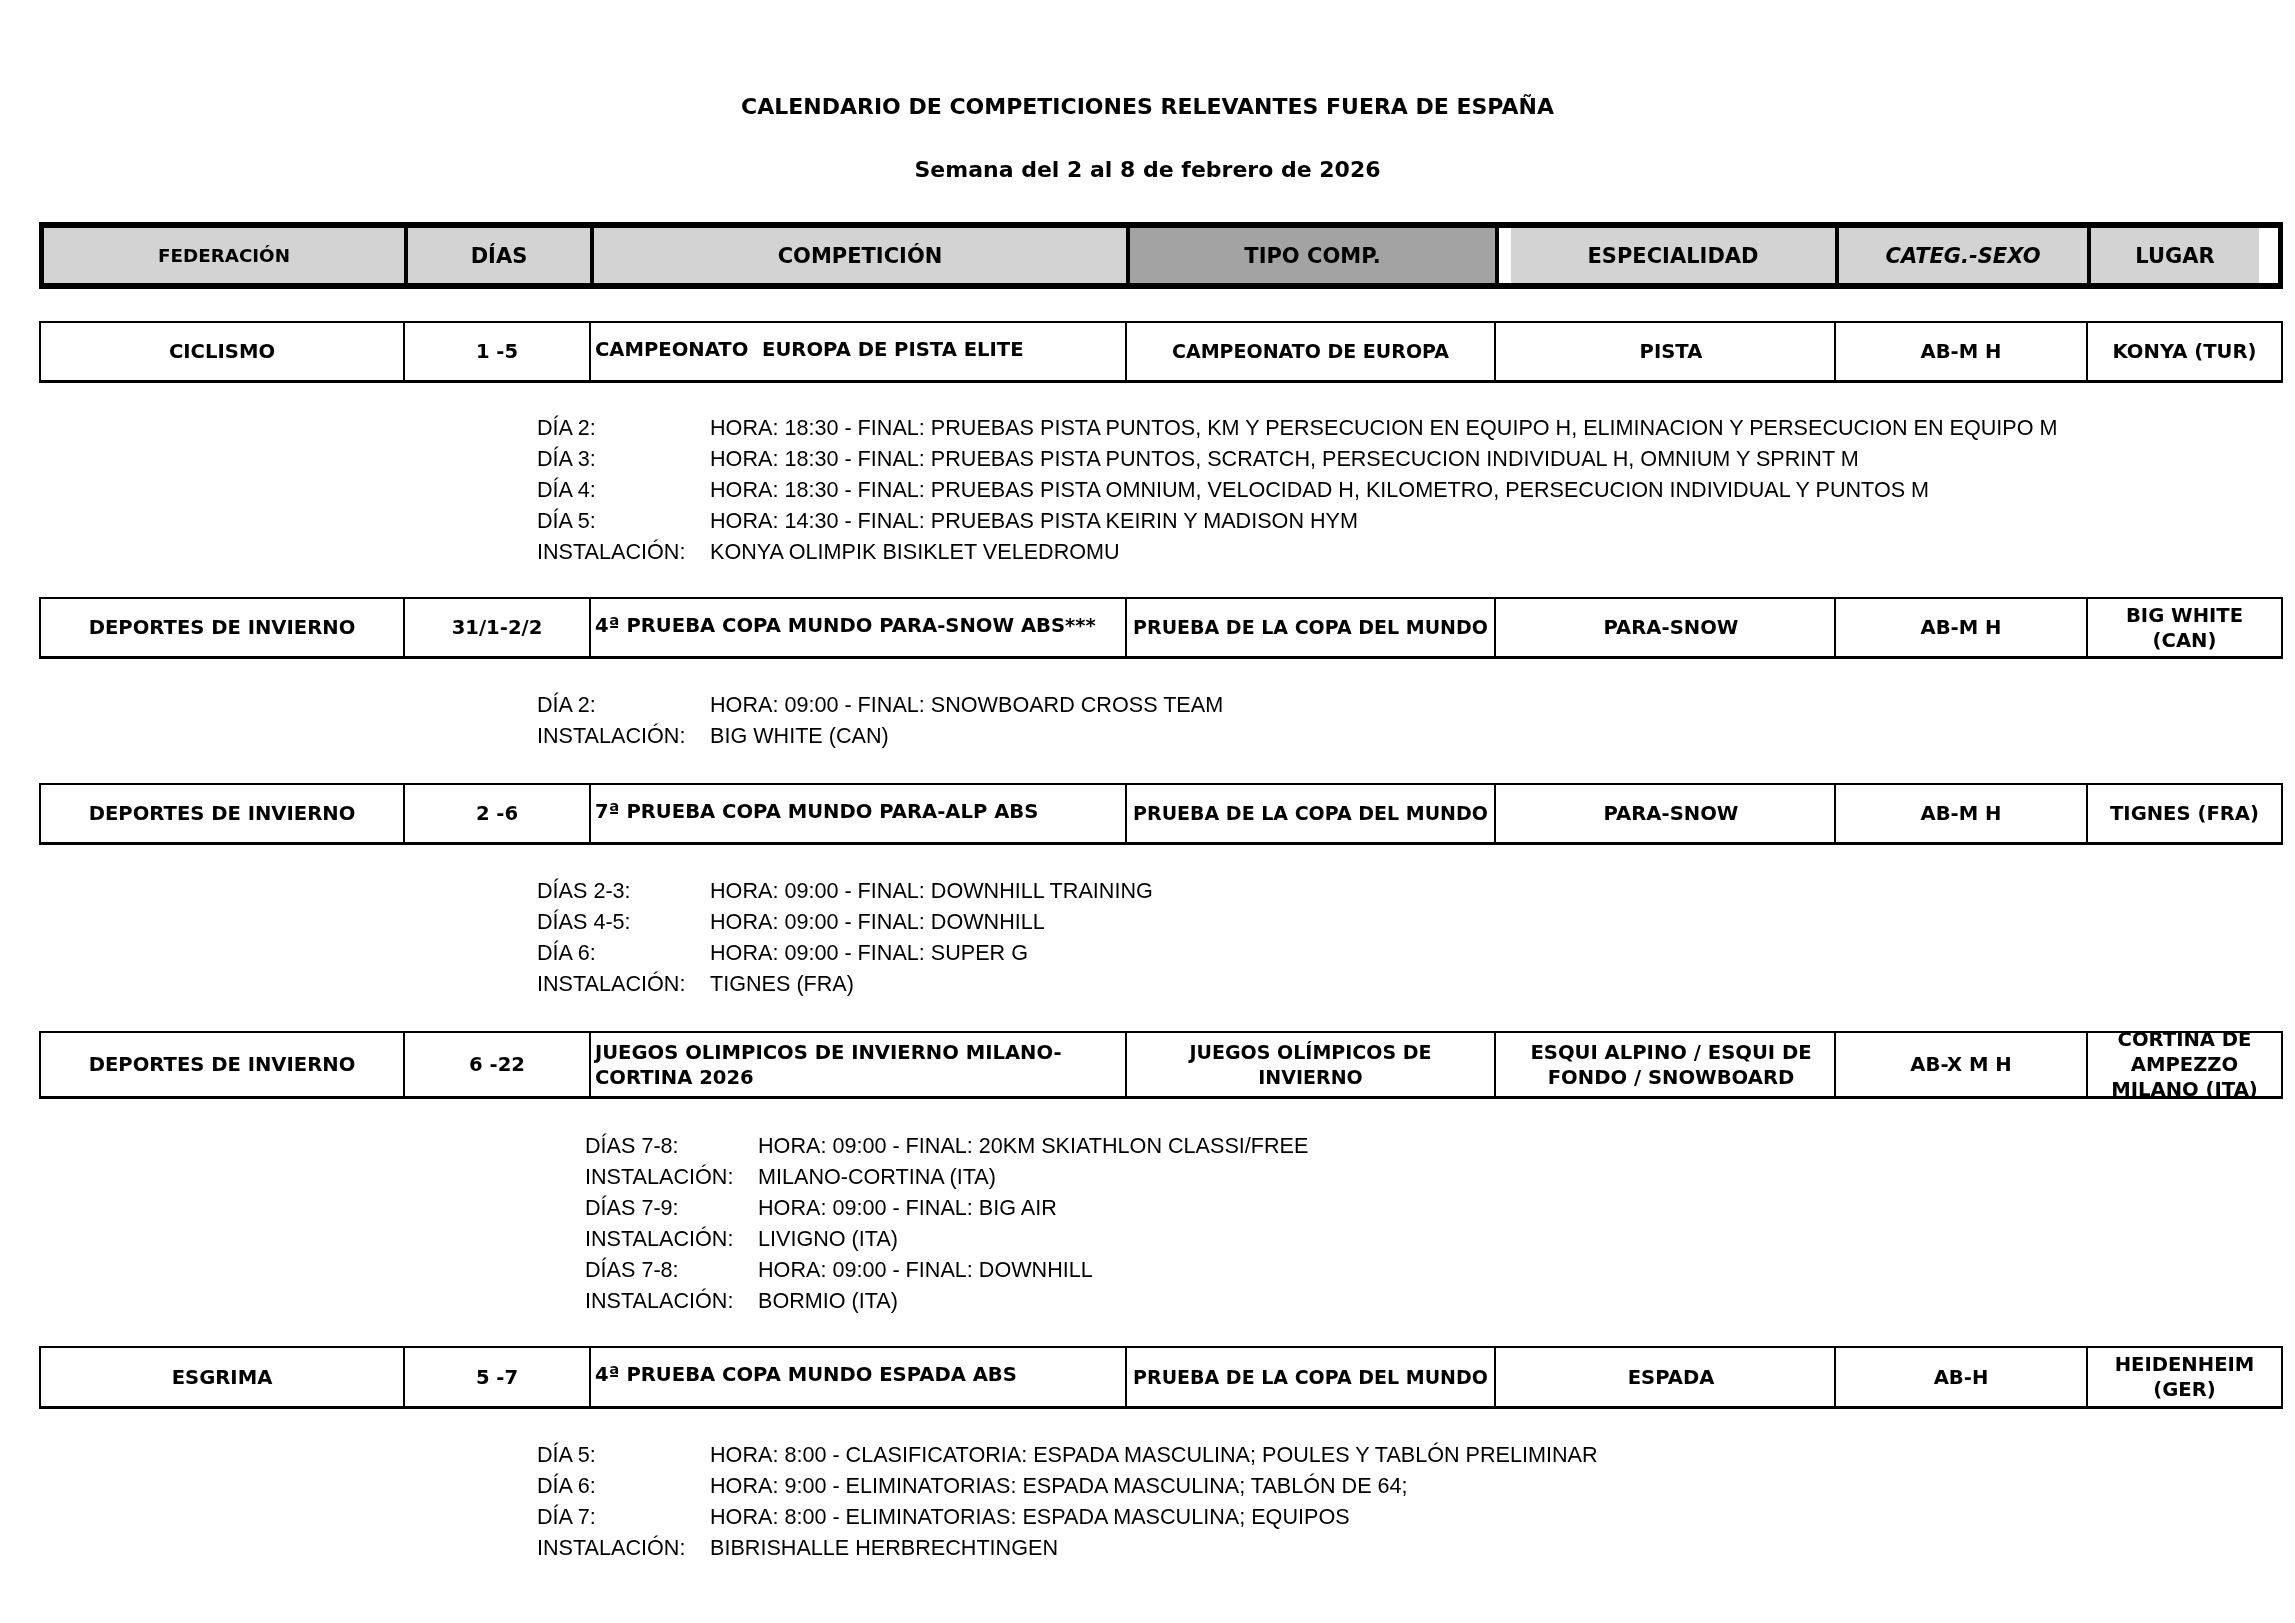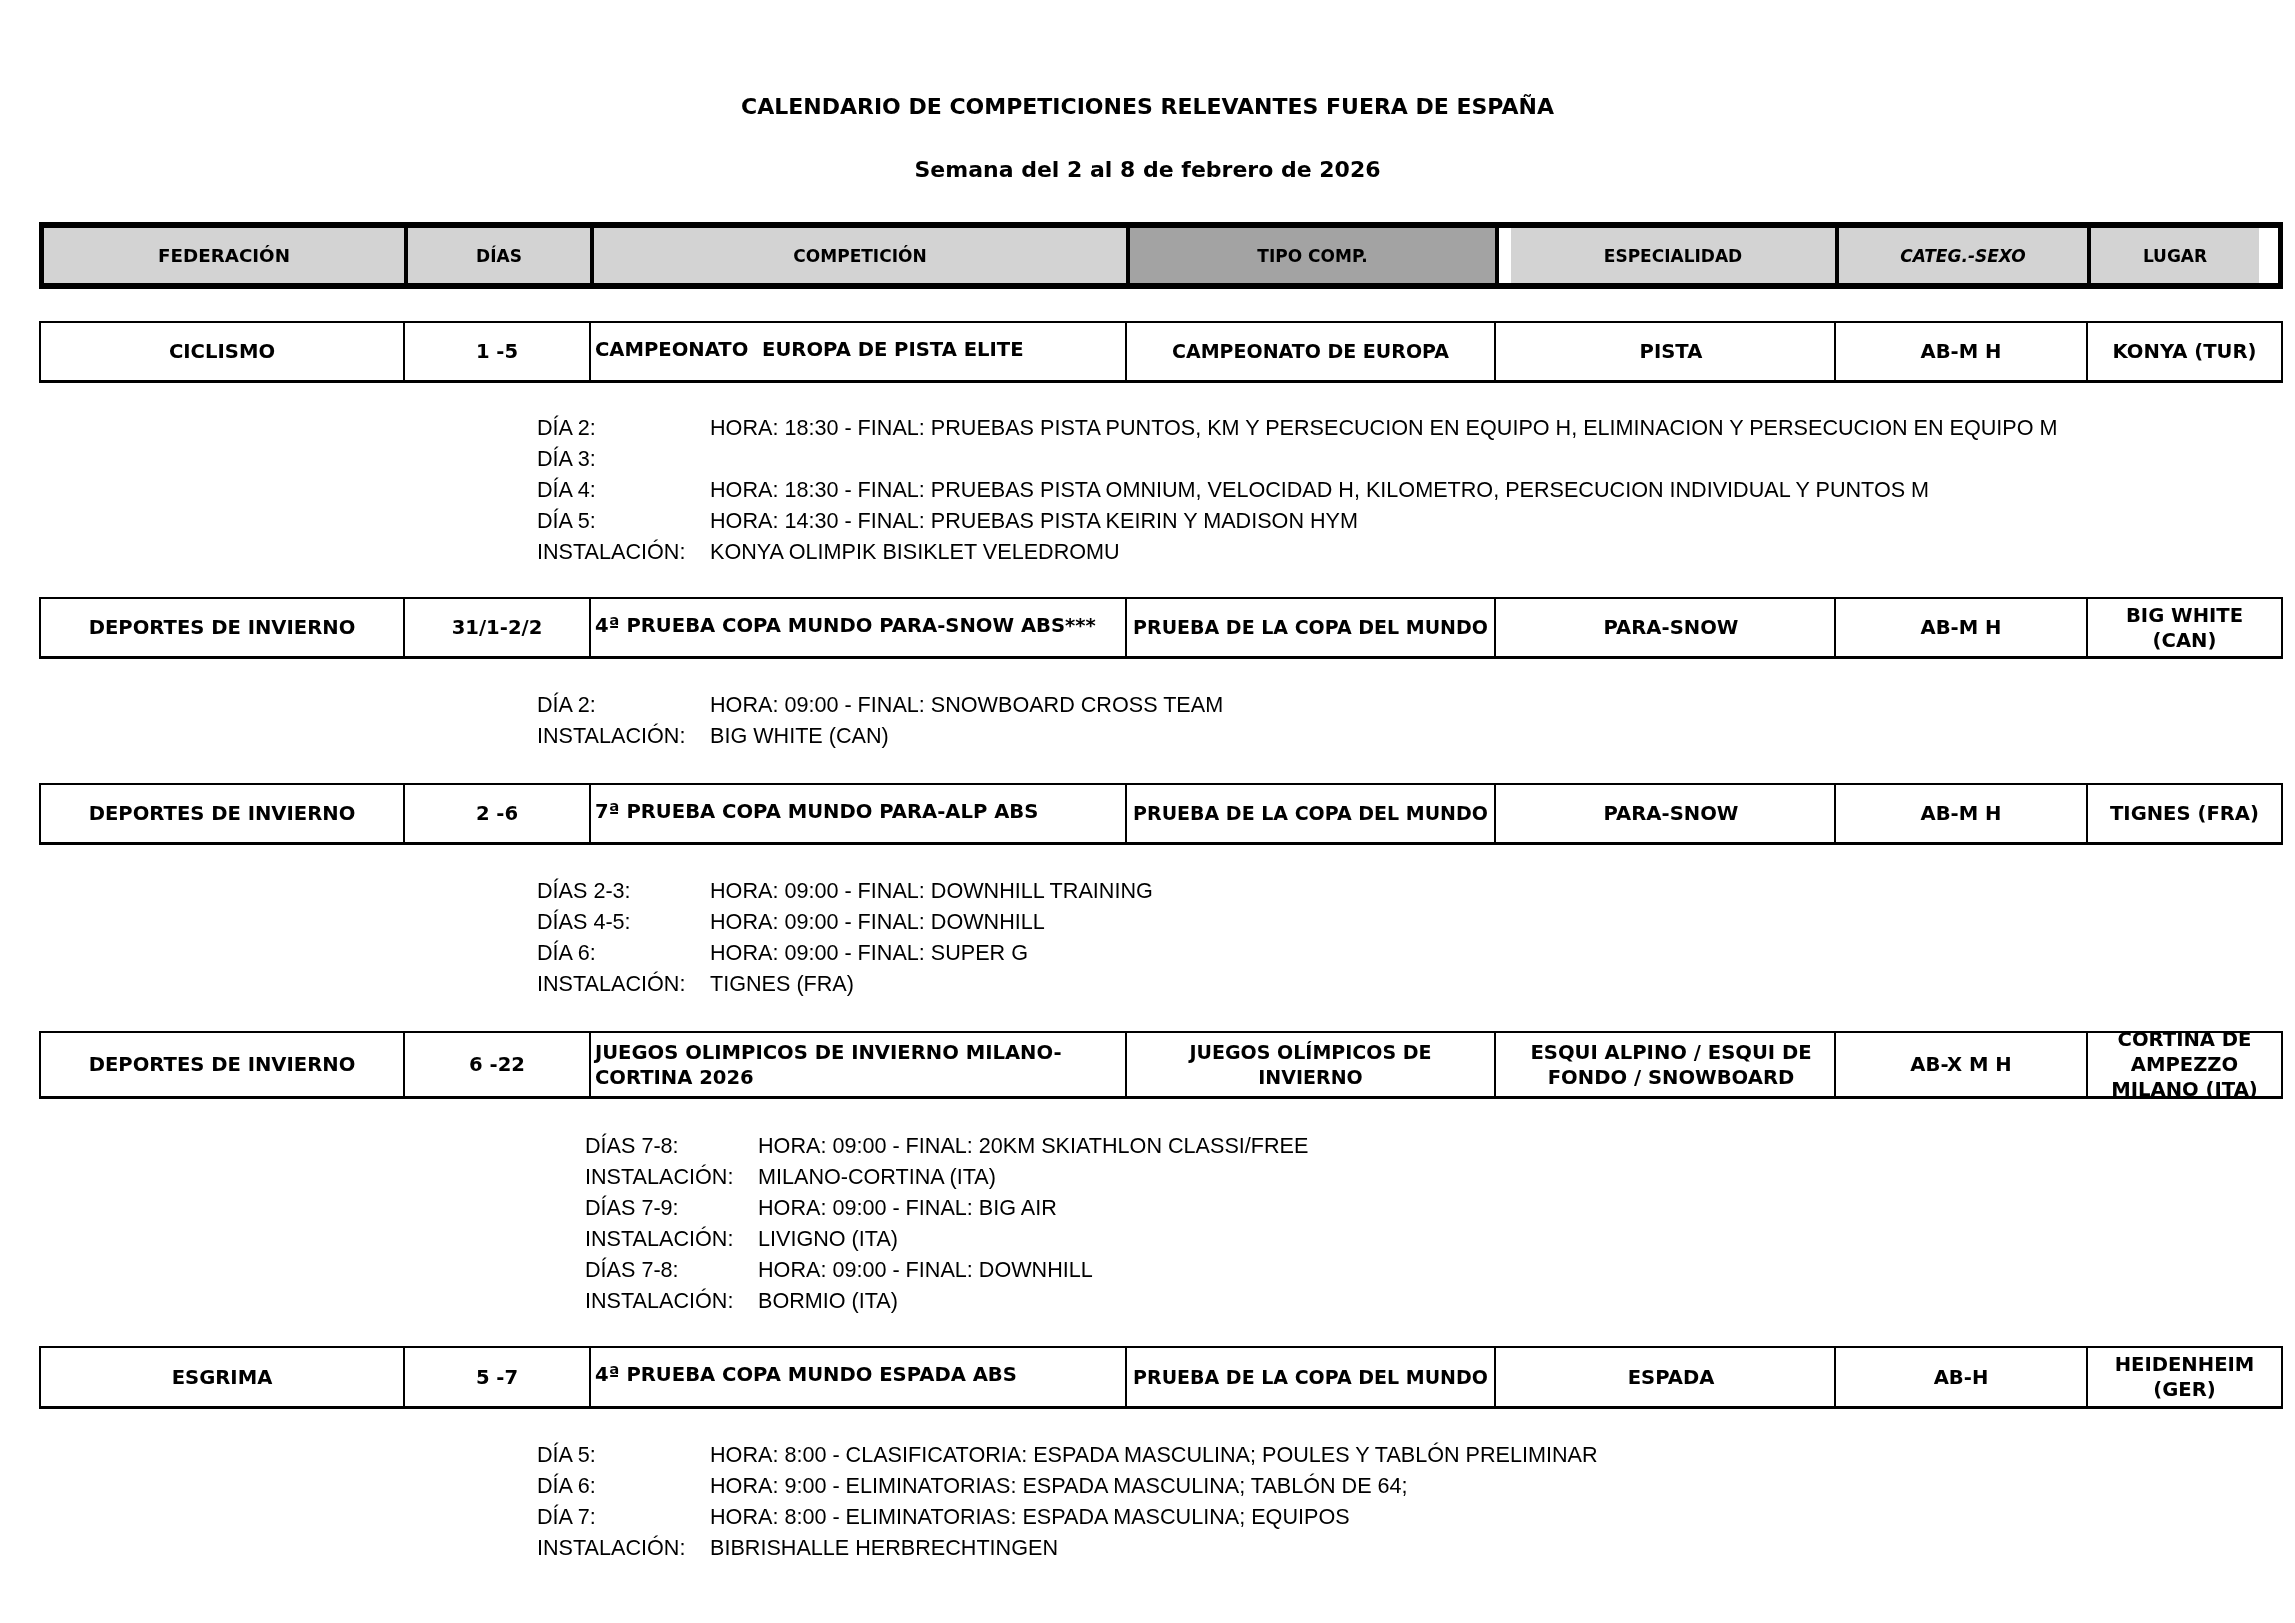--- a/index.html
+++ b/index.html
@@ -17,21 +17,21 @@
   }
   .header-row {
     top: 222px; height: 67px;
     border-top: 6.5px solid #000; border-bottom: 6.5px solid #000;
     border-left: 5.2px solid #000; border-right: 5.2px solid #000;
     background: #ffffff;
   }
   .header-row .cell {
     background: #d3d3d3;
     border-right: 4.6px solid #000;
-    font-family: "DejaVu Sans", sans-serif; font-weight: bold; font-size: 17px;
+    font-family: "DejaVu Sans", sans-serif; font-weight: bold; font-size: 21px;
     display: flex; align-items: center; justify-content: center; text-align: center;
     box-sizing: border-box;
   }
   .header-row .cell:last-child { border-right: none; margin-right: 19px; }
   .header-row .cell.small { font-size: 18.3px; }
 
   .data-row {
     border-top: 2.6px solid #000; border-bottom: 3.3px solid #000;
     border-left: 2px solid #000; border-right: 2px solid #000;
     background: #fff;
@@ -103,20 +103,21 @@
   <div class="cell c-cat">AB-M H</div>
   <div class="cell c-lugar">KONYA (TUR)</div>
 </div>
 <div id="details-1" class="details">
   <div class="detail-line">
       <span class="detail-label">DÍA 2:</span>
       <span class="detail-value">HORA: 18:30 - FINAL: PRUEBAS PISTA PUNTOS, KM Y PERSECUCION EN EQUIPO H, ELIMINACION Y PERSECUCION EN EQUIPO M</span>
     </div>
   <div class="detail-line">
       <span class="detail-label">DÍA 3:</span>
+      <span class="detail-value">HORA: 18:30 - FINAL: PRUEBAS PISTA PUNTOS, SCRATCH, PERSECUCION INDIVIDUAL H, OMNIUM Y SPRINT M</span>
     </div>
   <div class="detail-line">
       <span class="detail-label">DÍA 4:</span>
       <span class="detail-value">HORA: 18:30 - FINAL: PRUEBAS PISTA OMNIUM, VELOCIDAD H, KILOMETRO, PERSECUCION INDIVIDUAL Y PUNTOS M</span>
     </div>
   <div class="detail-line">
       <span class="detail-label">DÍA 5:</span>
       <span class="detail-value">HORA: 14:30 - FINAL: PRUEBAS PISTA KEIRIN Y MADISON HYM</span>
     </div>
   <div class="detail-line">

